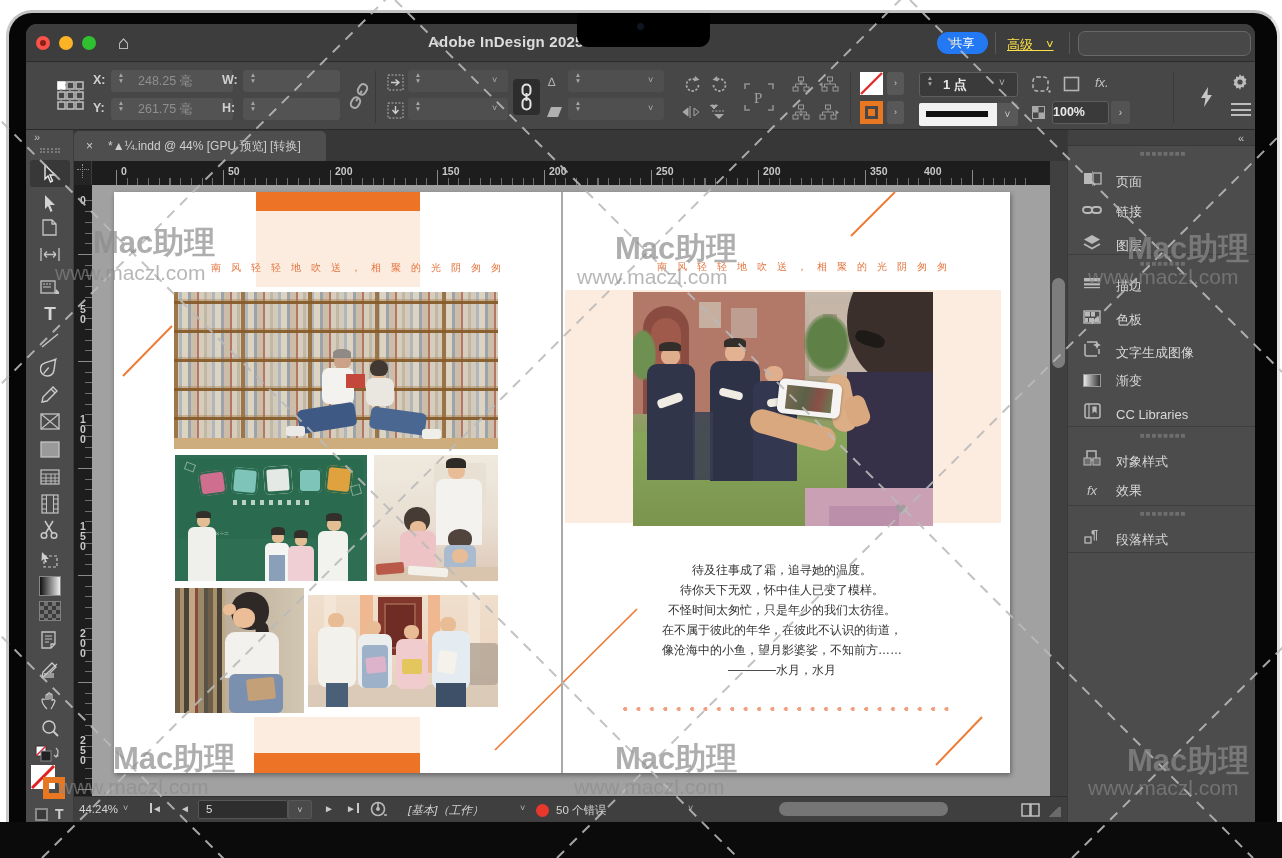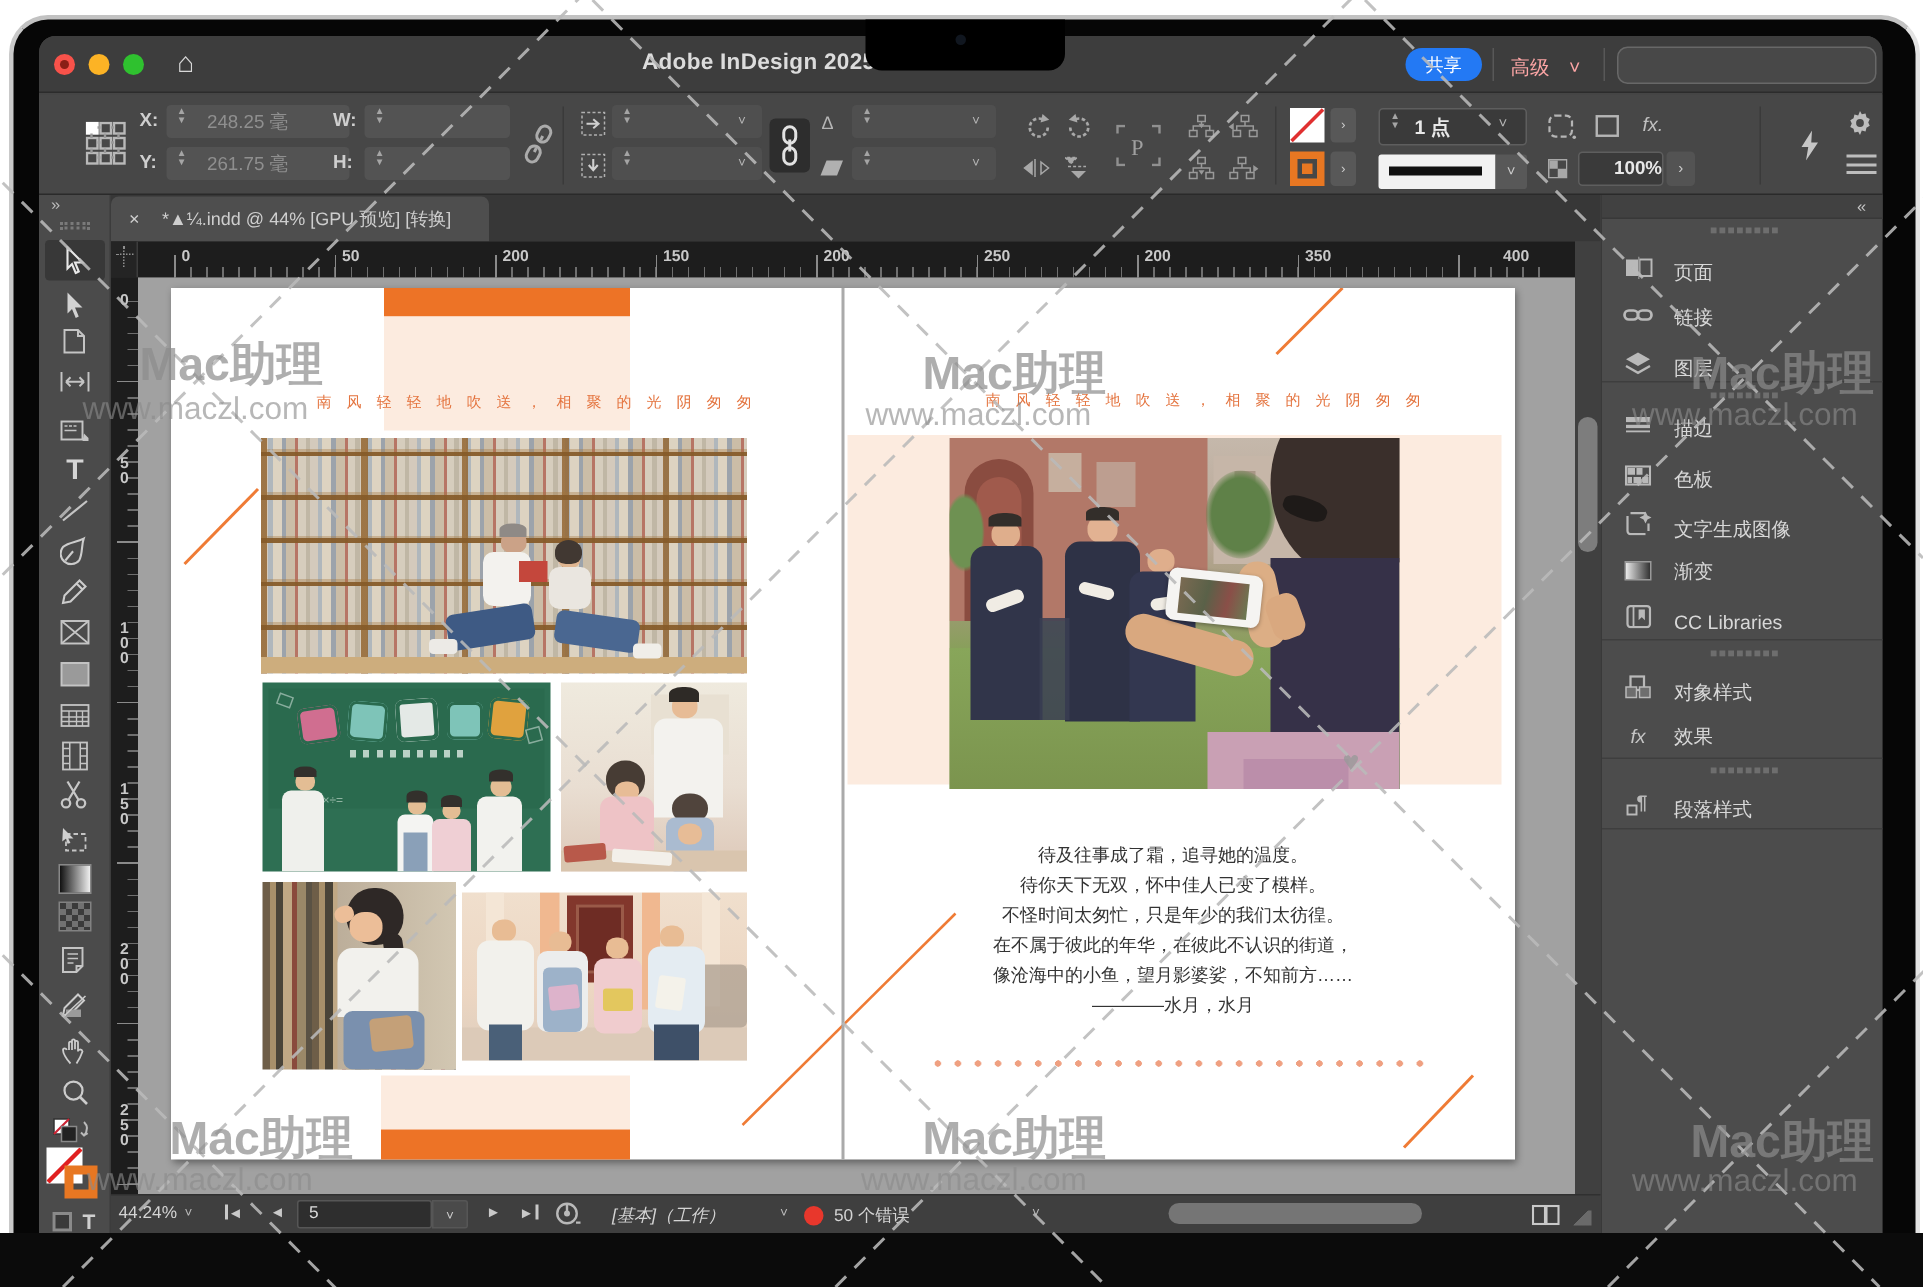--- a/index.html
+++ b/index.html
@@ -19,21 +19,21 @@
     background:#10161f; }
   
   #titlebar { position:absolute; left:0; top:0; width:1229px; height:38px; background:#3d3d3d;
     border-bottom:1px solid #2c2c2c; }
   .tl { position:absolute; top:12px; width:14px; height:14px; border-radius:50%; }
   #title { position:absolute; left:402px; top:9px; font-size:15px; font-weight:bold; color:#dcdcdc;
     letter-spacing:0.2px; }
   .homeic { position:absolute; left:92px; top:8px; color:#d8d8d8; font-size:19px; }
   #share { position:absolute; left:911px; top:8px; width:51px; height:22px; background:#2379f4;
     border-radius:11px; color:#fff; font-size:12px; text-align:center; line-height:22px; }
-  #adv { position:absolute; left:981px; top:12px; color:#fca5a5; font-size:13px; }
+  #adv { position:absolute; left:981px; top:12px; color:#fde047; font-size:13px;text-decoration:underline; }
   #searchbox { position:absolute; left:1052px; top:7px; width:173px; height:25px;
     background:#484848; border:1.5px solid #686868; border-radius:7px; }
   .vsep { position:absolute; width:1px; background:#585858; }
   
   #cpanel { position:absolute; left:0; top:39px; width:1229px; height:67px; background:#474747;
     border-bottom:1px solid #2a2a2a; color:#c9c9c9; }
   .fld { position:absolute; background:#535353; border-radius:3px; height:22px; }
   .spin { position:absolute; width:14px; color:#a5a5a5; font-size:6.5px; line-height:5.5px; text-align:center; }
   .lbl { position:absolute; font-size:12.5px; font-weight:bold; color:#cfcfcf; }
   .dimval { position:absolute; font-size:12.5px; color:#8f8f8f; }
@@ -260,21 +260,21 @@
         </svg>
       <svg class="abs" style="left:1037px;top:13px;" width="17" height="16">
           <rect x="1.5" y="1.5" width="14" height="13" fill="none" stroke="#b5b5b5" stroke-width="1.6"></rect>
         </svg>
       <div class="abs" style="left:1069px;top:12px;color:#c0c0c0;font-size:13px;font-style:italic;">fx.</div>
       <svg class="abs" style="left:1006px;top:43px;" width="13" height="13">
           <rect x="0.5" y="0.5" width="12" height="12" fill="none" stroke="#a8a8a8"></rect>
           <rect x="1" y="1" width="5.5" height="5.5" fill="#a8a8a8"></rect>
           <rect x="6.5" y="6.5" width="5.5" height="5.5" fill="#a8a8a8"></rect>
         </svg>
-      <div class="fld" style="left:1026px;top:38px;width:57px;height:23px;background:#3a3a3a;border:1px solid #5e5e5e;color:#e8e8e8;font-size:12.5px;font-weight:bold;text-align:right;line-height:21px;">100%</div>
+      <div class="fld" style="left:1026px;top:38px;width:57px;height:23px;background:#3a3a3a;border:1px solid #5e5e5e;color:#e8e8e8;font-size:12.5px;font-weight:bold;text-align:left;line-height:21px;">100%</div>
       <div class="abs" style="left:1085px;top:38px;width:19px;height:23px;background:#535353;border-radius:3px;color:#ccc;font-size:10px;text-align:center;line-height:23px;">›</div>
       <div class="vsep" style="left:1147px;top:8px;height:52px;background:#3a3a3a;"></div>
       <svg class="abs" style="left:1174px;top:24px;" width="13" height="20">
           <path d="M8 0 L1 11 h4.5 L4 20 L12 8 h-4.5 z" fill="#c6c6c6"></path>
         </svg>
       <svg class="abs" style="left:1206px;top:11px;" width="16" height="16">
           <path d="M8 0 l1.2 2.2 2.5-.6 .6 2.5 2.2 1.2 -1 2.3 1 2.3 -2.2 1.2 -.6 2.5 -2.5 -.6 L8 16 l-1.2-2.2 -2.5 .6 -.6-2.5 -2.2-1.2 1-2.3 -1-2.3 2.2-1.2 .6-2.5 2.5 .6 z" fill="#bdbdbd"></path>
           <circle cx="8" cy="8" r="2.6" fill="#474747"></circle>
         </svg>
       <div class="abs" style="left:1205px;top:40px;width:20px;height:13px;border-top:2.5px solid #bdbdbd;border-bottom:2.5px solid #bdbdbd;"></div>
@@ -379,21 +379,21 @@
       <div class="abs" style="left:42px;top:17px;width:916px;height:7px;background:repeating-linear-gradient(90deg,#6e6e6e 0 1px,transparent 1px 10.7px);"></div>
       <div class="abs" style="left:42px;top:9px;width:916px;height:15px;background:repeating-linear-gradient(90deg,#8a8a8a 0 1px,transparent 1px 107px);"></div>
       <div class="rnum" style="left:47px;top:4px;">0</div>
       <div class="rnum" style="left:154px;top:4px;">50</div>
       <div class="rnum" style="left:261px;top:4px;">200</div>
       <div class="rnum" style="left:368px;top:4px;">150</div>
       <div class="rnum" style="left:475px;top:4px;">200</div>
       <div class="rnum" style="left:582px;top:4px;">250</div>
       <div class="rnum" style="left:689px;top:4px;">200</div>
       <div class="rnum" style="left:796px;top:4px;">350</div>
-      <div class="rnum" style="left:928px;top:4px;">400</div>
+      <div class="rnum" style="left:850px;top:4px;">400</div>
     </div>
     <div id="rcorner">
       <div class="abs" style="left:3px;top:8px;width:12px;height:1px;border-top:1px dotted #8f8f8f;"></div>
       <div class="abs" style="left:8px;top:3px;width:1px;height:14px;border-left:1px dotted #8f8f8f;"></div>
     </div>
     <div id="vruler">
       <div class="abs" style="left:11px;top:15px;width:7px;height:590px;background:repeating-linear-gradient(0deg,#6e6e6e 0 1px,transparent 1px 10.7px);"></div>
       <div class="abs" style="left:4px;top:15px;width:14px;height:590px;background:repeating-linear-gradient(0deg,#8a8a8a 0 1px,transparent 1px 107px);"></div>
       <div class="vnum" style="top:10px;">0</div>
       <div class="vnum" style="top:119px;">5<br>0</div>

